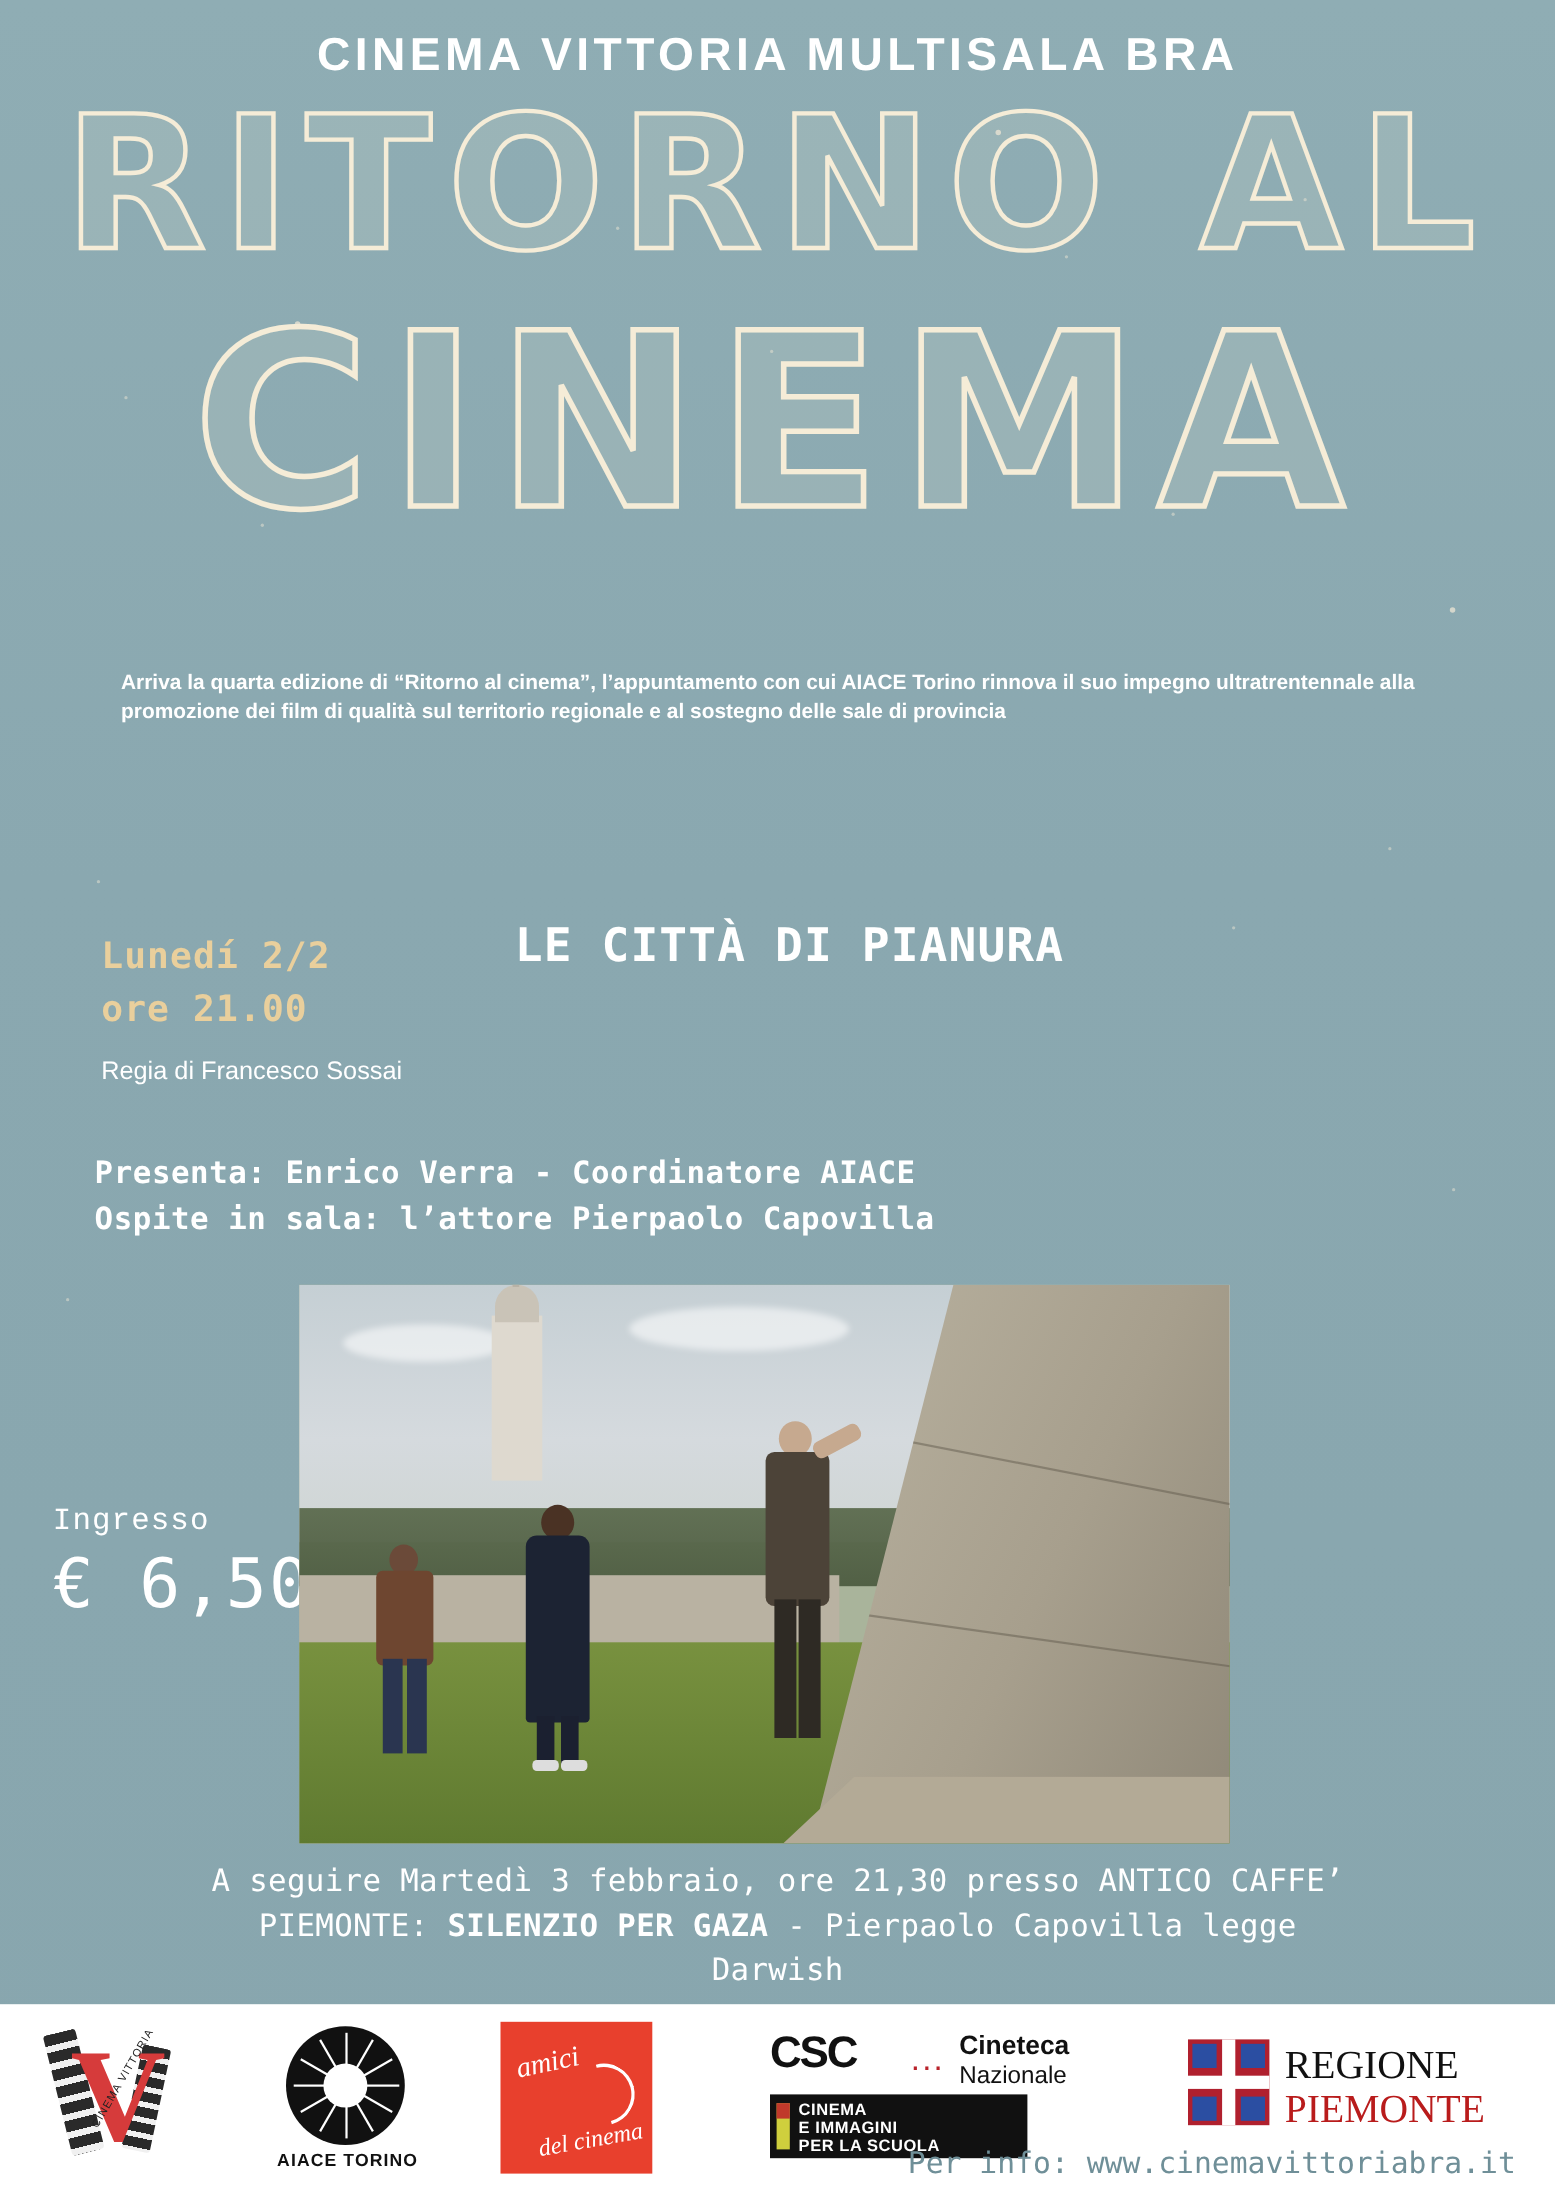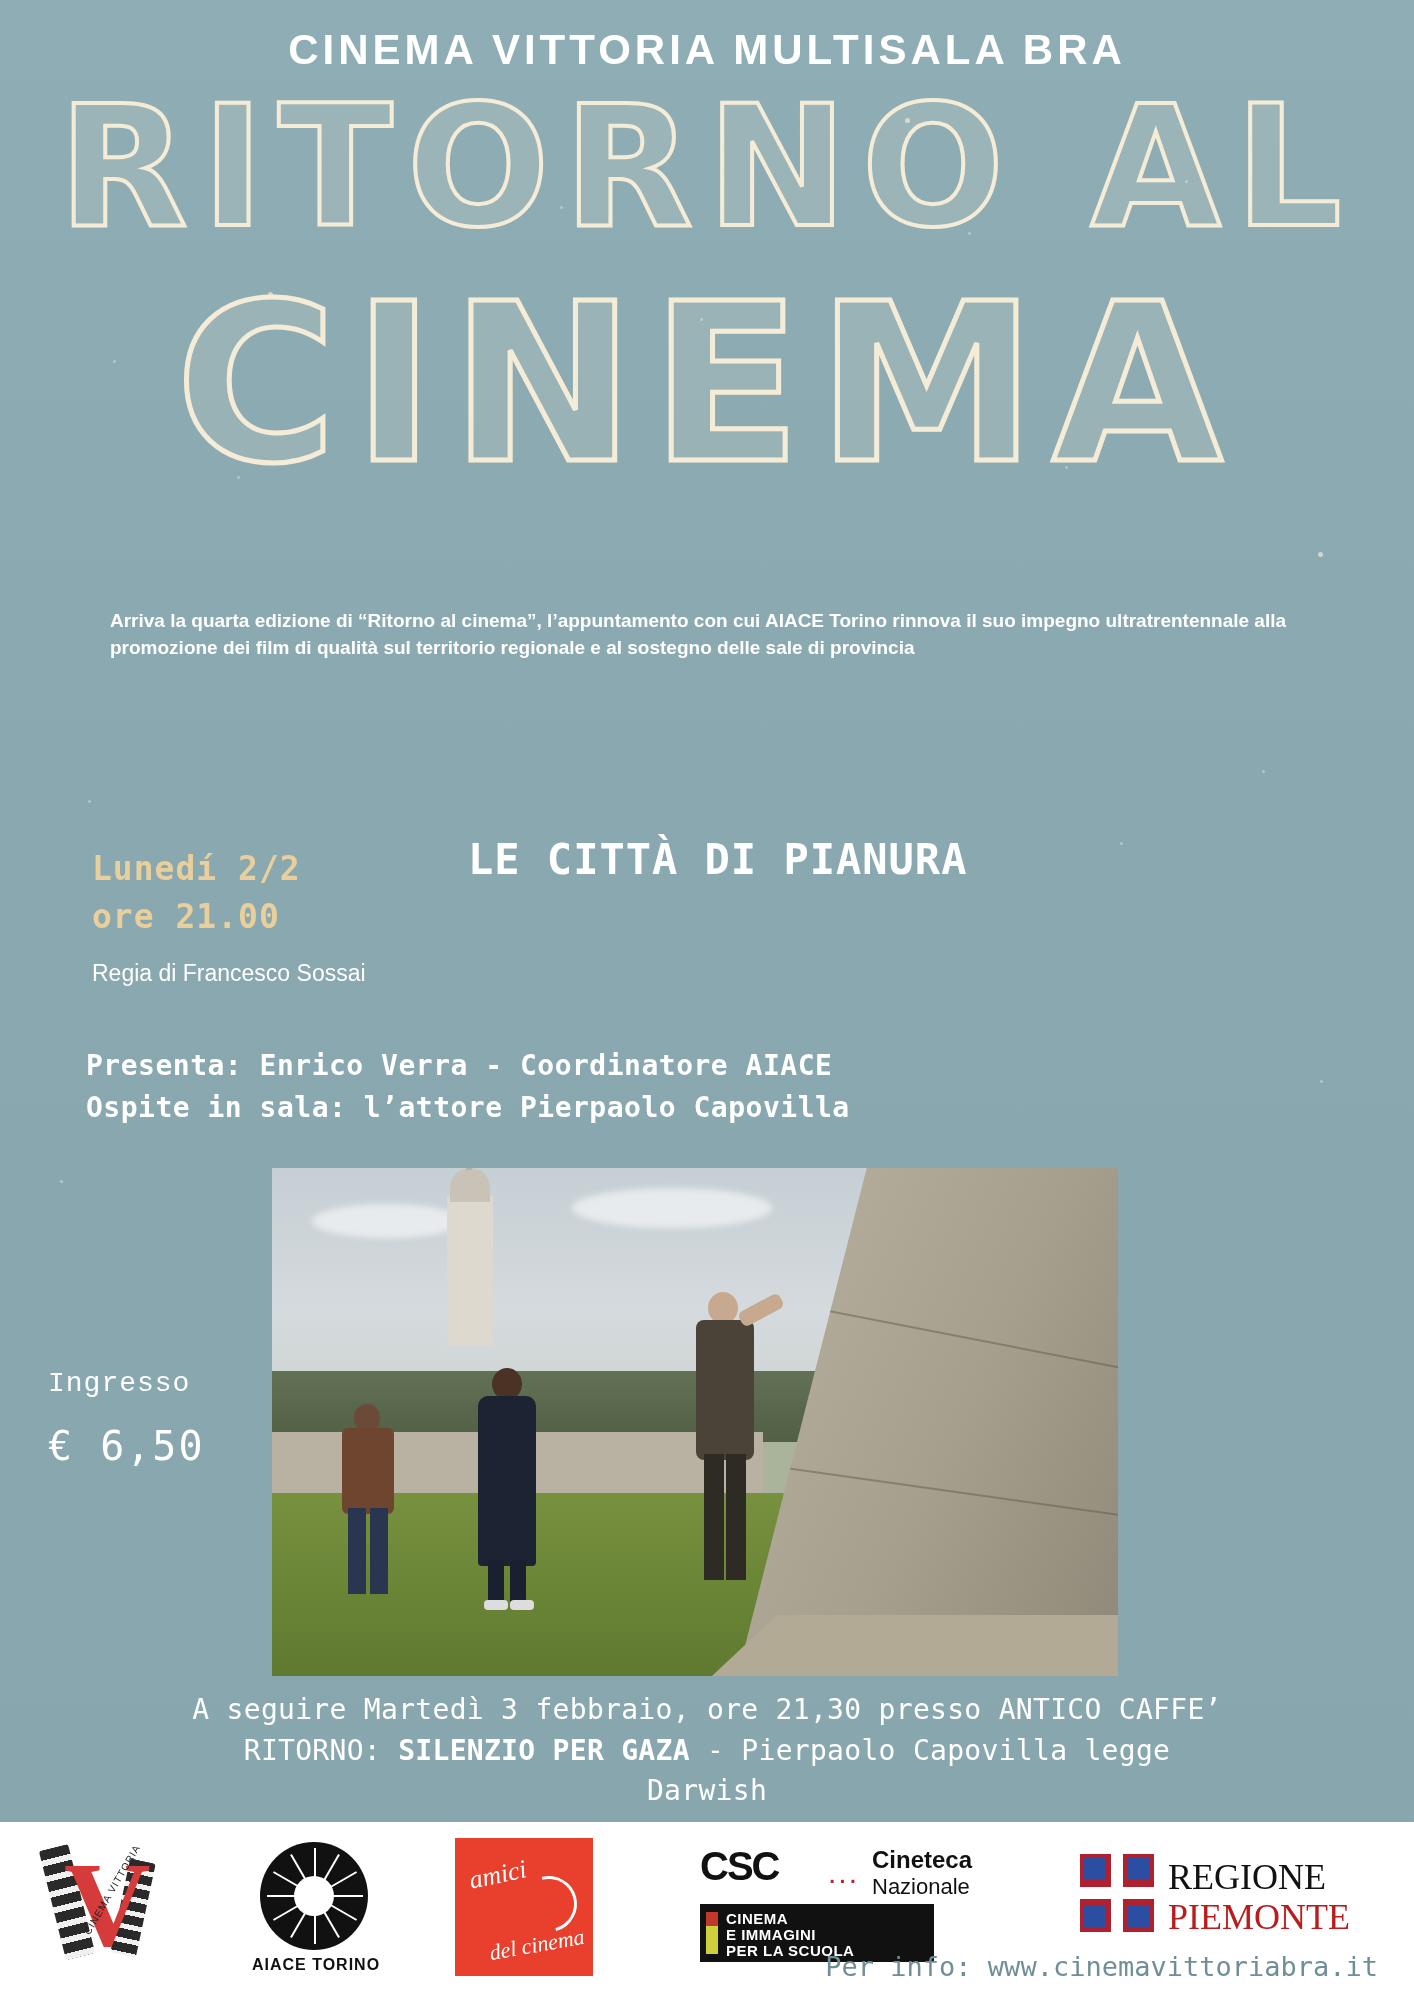--- a/index.html
+++ b/index.html
@@ -145,23 +145,23 @@
     left: 48px;
     width: 250px;
     color: #ffffff;
   }
   .price-label {
     font-family: Liberation Mono, monospace;
     font-size: 28px;
     letter-spacing: 1px;
   }
   .price-value {
-    margin-top: 24px;
-    font-family: "DejaVu Sans Mono", monospace;
-    font-size: 40px;
+    margin-top: 4px;
+    font-family: "DejaVu Sans Mono", monospace;
+    font-size: 62px;
     letter-spacing: 2px;
   }
 
   
   .photo {
     position: absolute;
     top: 1168px;
     left: 272px;
     width: 846px;
     height: 508px;
@@ -415,21 +415,21 @@
       <div class="p-head" style="position:absolute;left:16px;top:0;width:30px;height:32px;background:#c6a98f"></div>
       <div style="position:absolute;left:4px;top:28px;width:58px;height:140px;background:#4c4338;border-radius:8px"></div>
       <div style="position:absolute;left:46px;top:10px;width:46px;height:16px;background:#c6a98f;transform:rotate(-28deg);border-radius:6px"></div>
       <div style="position:absolute;left:12px;top:162px;width:20px;height:126px;background:#2e2a24"></div>
       <div style="position:absolute;left:34px;top:162px;width:20px;height:126px;background:#2e2a24"></div>
     </div>
   </div>
 
   <div class="footer-note">
     <div>A seguire Martedì 3 febbraio, ore 21,30 presso ANTICO CAFFE’</div>
-    <div><span>RITORNO: </span><b>SILENZIO PER GAZA</b><span> - Pierpaolo Capovilla legge</span></div>
+    <div><span>PIEMONTE: </span><b>SILENZIO PER GAZA</b><span> - Pierpaolo Capovilla legge</span></div>
     <div>Darwish</div>
   </div>
 
   <div class="logobar">
 
     <div class="logo logo-v">
       <div class="v-strip"></div>
       <div class="v-strip2"></div>
       <div class="v-mark">V</div>
       <div class="v-text">CINEMA VITTORIA</div>

